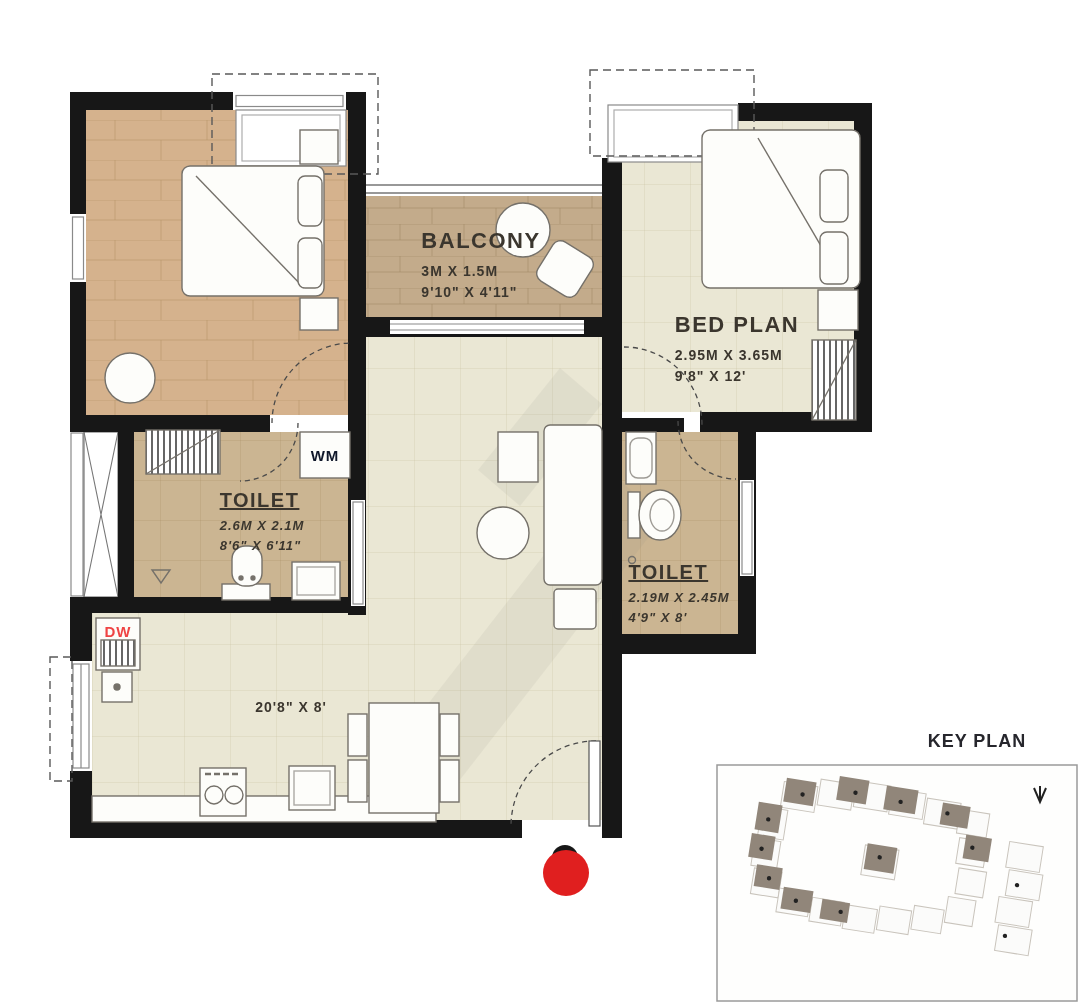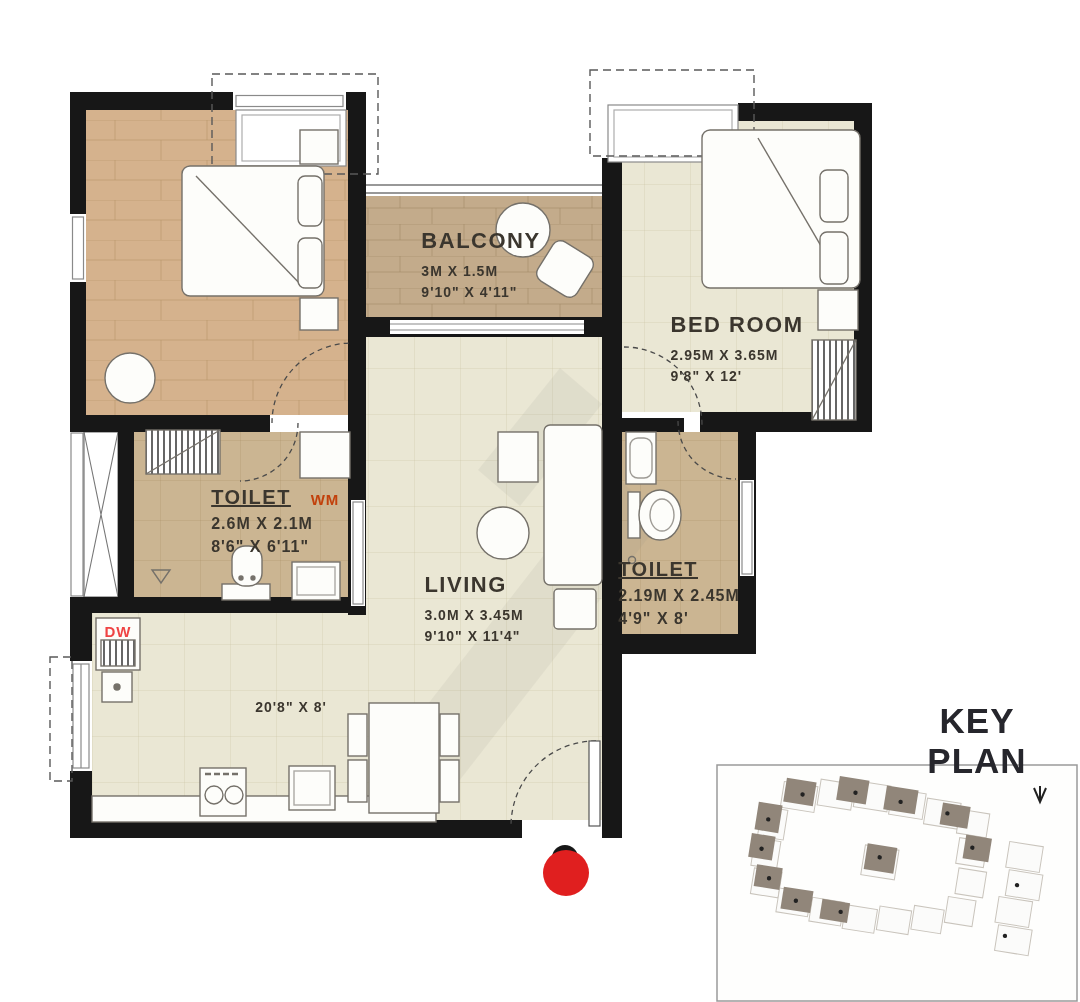--- a/index.html
+++ b/index.html
@@ -8,30 +8,30 @@
     font-family:"Liberation Sans", sans-serif;
   }
   .plan-svg{position:absolute;left:0;top:0;}
   .room-label{
     position:absolute;transform:translate(-50%,-50%);
     text-align:left;color:#3b362e;font-weight:bold;white-space:nowrap;z-index:5;
   }
   .room-label .room-name{display:block;font-size:22px;letter-spacing:1.5px;margin-bottom:9px;}
   .room-label .room-dim{display:block;font-size:14px;letter-spacing:1px;margin-top:5px;}
   .room-label.small .room-name{font-size:20px;margin-bottom:6px;text-decoration:underline;}
-  .room-label.small .room-dim{font-size:16px;}
+  .room-label.small .room-dim{font-size:13px;font-style:italic;}
   .appliance-label{
     position:absolute;transform:translate(-50%,-50%);
     font-size:15px;font-weight:bold;letter-spacing:1px;z-index:5;
   }
-  .appliance-label.wm{color:#c2410c;margin-top:44px;}
+  .appliance-label.wm{color:#0f172a;}
   .appliance-label.dw{color:#ef4444;}
   .keyplan-title{
     position:absolute;transform:translate(-50%,-50%);
-    font-size:35px;font-weight:bold;letter-spacing:1px;color:#26262c;z-index:5;text-align:center;
+    font-size:18px;font-weight:bold;letter-spacing:1px;color:#26262c;z-index:5;text-align:center;
   }
 </style>
 </head>
 <body>
 
 <div class="stage">
 
 <svg class="plan-svg" width="1080" height="1002" viewBox="0 0 1080 1002">
   <defs>
     <pattern id="tileLight" width="46" height="46" patternUnits="userSpaceOnUse">
@@ -295,36 +295,31 @@
 </svg>
 
 
 <div class="room-label" style="left:481px;top:264px">
   <span class="room-name">BALCONY</span>
   <span class="room-dim">3M X 1.5M</span>
   <span class="room-dim">9'10" X 4'11"</span>
 </div>
 
 <div class="room-label" style="left:737px;top:348px">
-  <span class="room-name">BED ROOM</span>
+  <span class="room-name">BED PLAN</span>
   <span class="room-dim">2.95M X 3.65M</span>
   <span class="room-dim">9'8" X 12'</span>
 </div>
 
 <div class="room-label small" style="left:262px;top:521px">
   <span class="room-name">TOILET</span>
   <span class="room-dim">2.6M X 2.1M</span>
   <span class="room-dim">8'6" X 6'11"</span>
 </div>
 
-<div class="room-label" style="left:474px;top:608px">
-  <span class="room-name">LIVING</span>
-  <span class="room-dim">3.0M X 3.45M</span>
-  <span class="room-dim">9'10" X 11'4"</span>
-</div>
 
 <div class="room-label small" style="left:679px;top:593px">
   <span class="room-name">TOILET</span>
   <span class="room-dim">2.19M X 2.45M</span>
   <span class="room-dim">4'9" X 8'</span>
 </div>
 
 <div class="room-label" style="left:291px;top:704px">
   <span class="room-dim">20'8" X 8'</span>
 </div>

